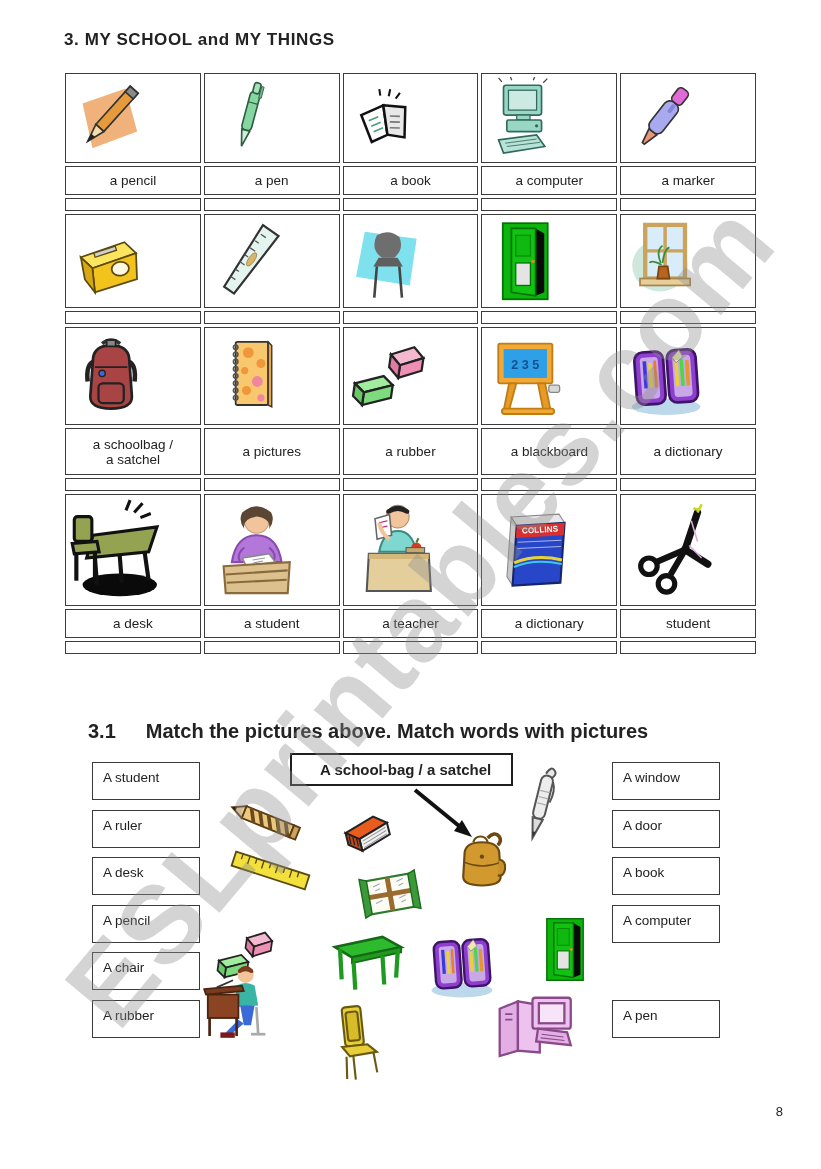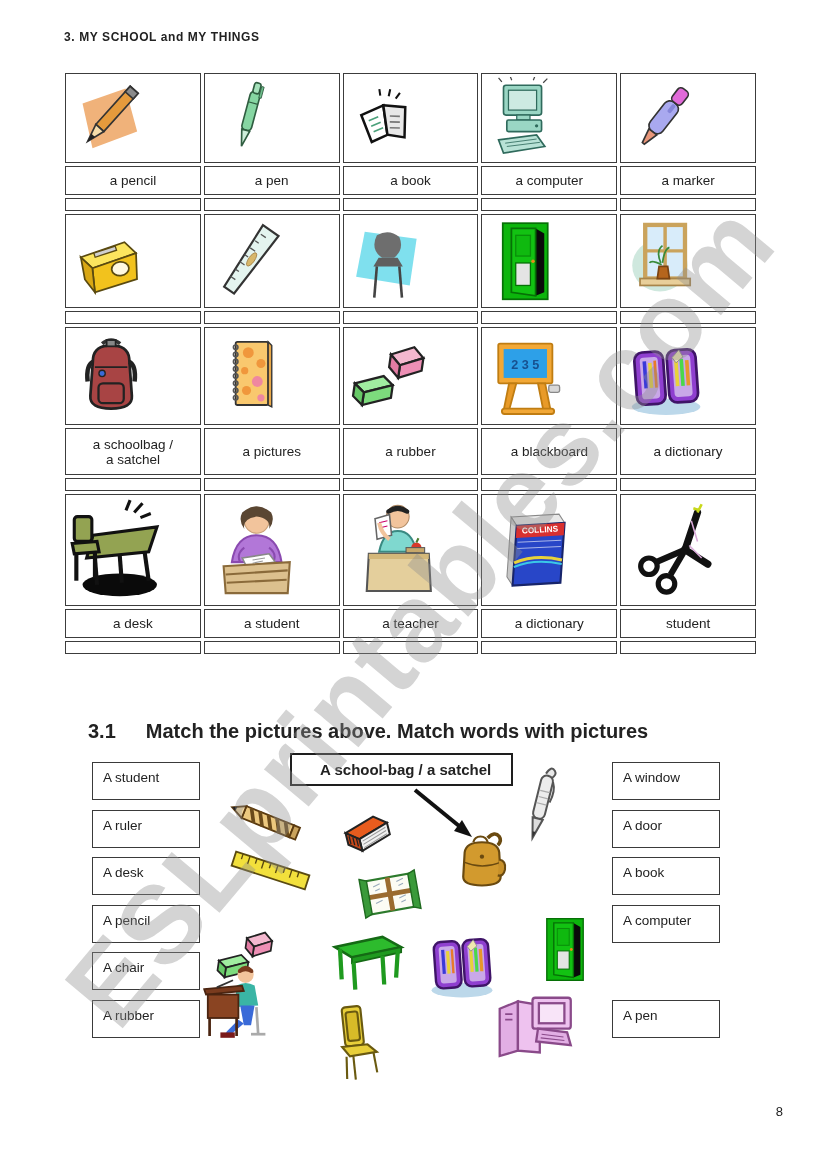--- a/index.html
+++ b/index.html
@@ -2,21 +2,21 @@
 <html><head>
 <meta charset="utf-8">
 <style>
   html,body{margin:0;padding:0;background:#fff;}
   .page{position:relative;width:821px;height:1169px;background:#fff;overflow:hidden;
         font-family:"Liberation Sans",sans-serif;color:#222;}
   .watermark{position:absolute;left:-155px;top:555px;width:1150px;height:120px;
         line-height:120px;text-align:center;font-size:110px;font-weight:bold;
         color:#8f8f8f;opacity:.38;transform:rotate(-50deg);pointer-events:none;z-index:9;
         letter-spacing:2px;white-space:nowrap;}
-  .title{position:absolute;left:64px;top:30px;font-size:12px;font-weight:bold;letter-spacing:.6px;}
+  .title{position:absolute;left:64px;top:30px;font-size:17px;font-weight:bold;letter-spacing:.6px;}
   table.vocab{position:absolute;left:62px;top:70px;width:697px;border-collapse:separate;
         border-spacing:3px;table-layout:fixed;}
   table.vocab td{border:1.6px solid #3c3c3c;background:#fff;vertical-align:middle;text-align:center;padding:0;}
   td.spacer{height:11px;}
   .imgwrap{display:flex;align-items:center;justify-content:flex-start;width:100%;}
   .iw1{height:88px}.iw2{height:92px}.iw3{height:96px}.iw4{height:110px}
   .imgwrap svg{max-height:94%;max-width:92%;}
   td.lbl{height:27px;font-size:13.5px;color:#222;}
   td.lbl.tall{height:45px;}
   td.lbl span{white-space:pre-line;}

